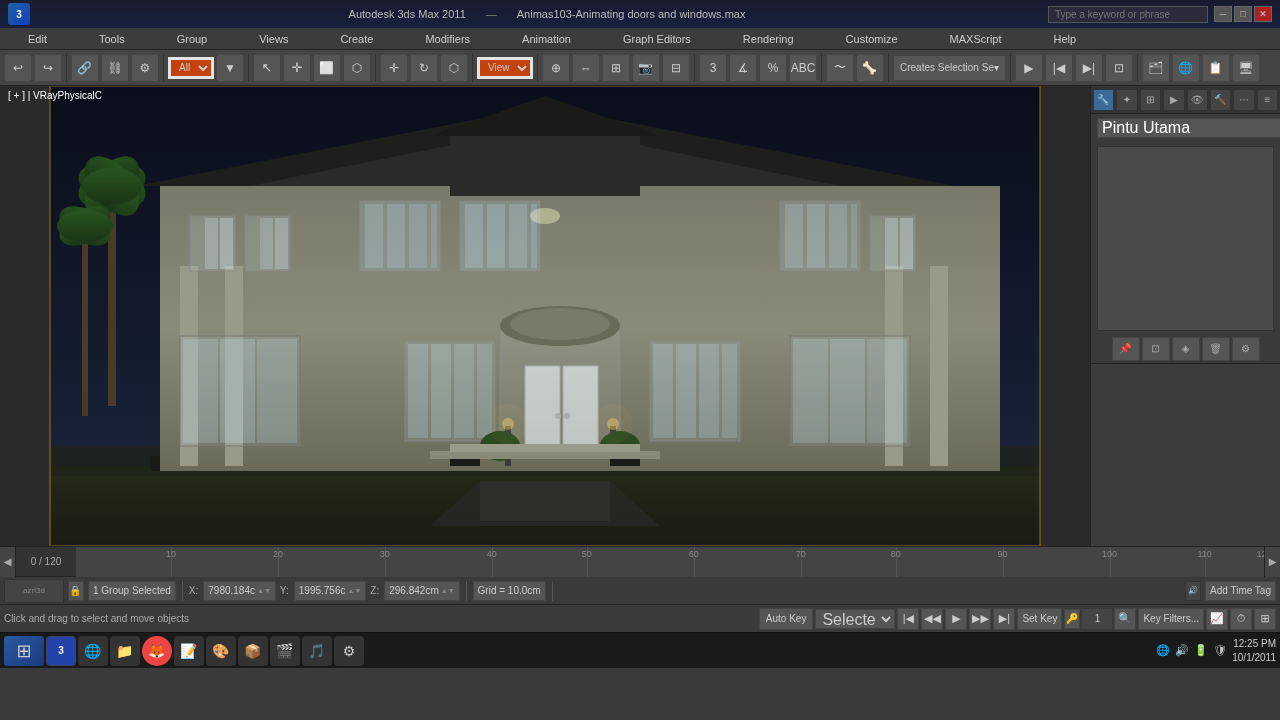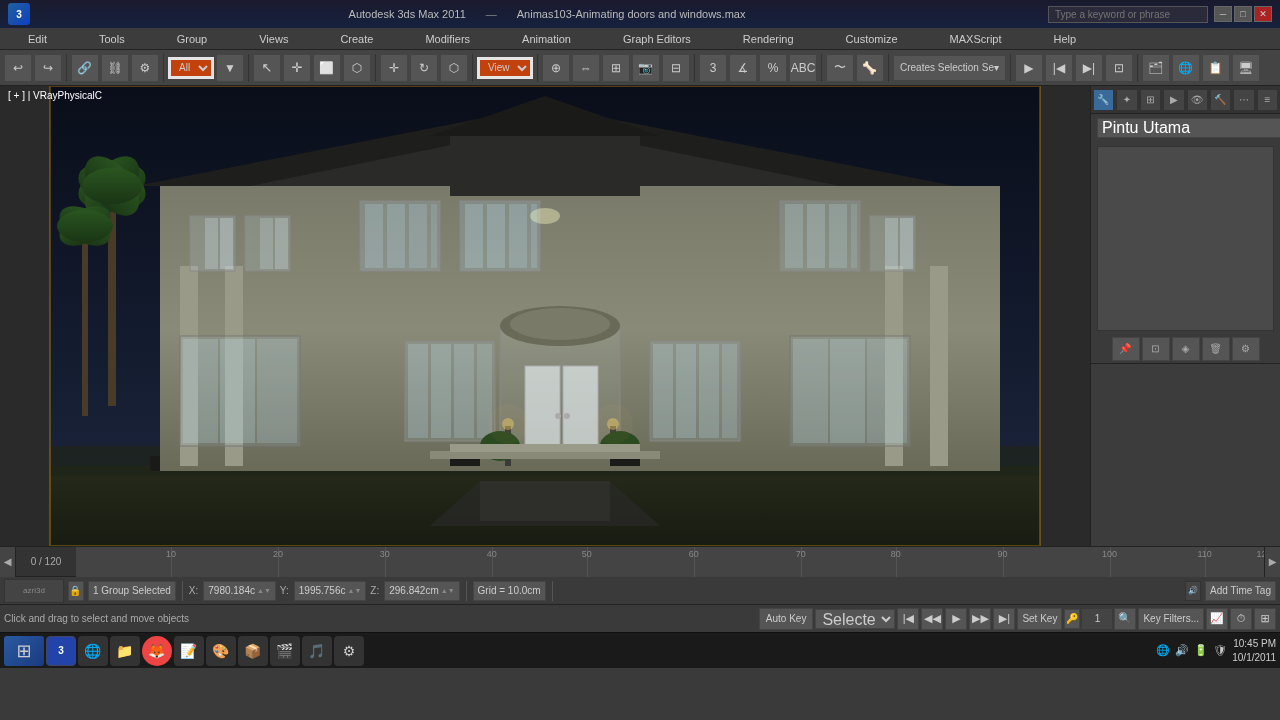--- a/index.html
+++ b/index.html
@@ -838,17 +838,17 @@
   <div class="task-icon">⚙</div>
 
   <div id="taskbar-right">
     <div id="system-tray">
       <div class="tray-icon">🌐</div>
       <div class="tray-icon">🔊</div>
       <div class="tray-icon">🔋</div>
       <div class="tray-icon">🛡</div>
     </div>
     <div id="clock">
-      <div>10:45 PM</div>
+      <div>12:25 PM</div>
       <div>10/1/2011</div>
     </div>
   </div>
 </div>
 
 </body></html>

